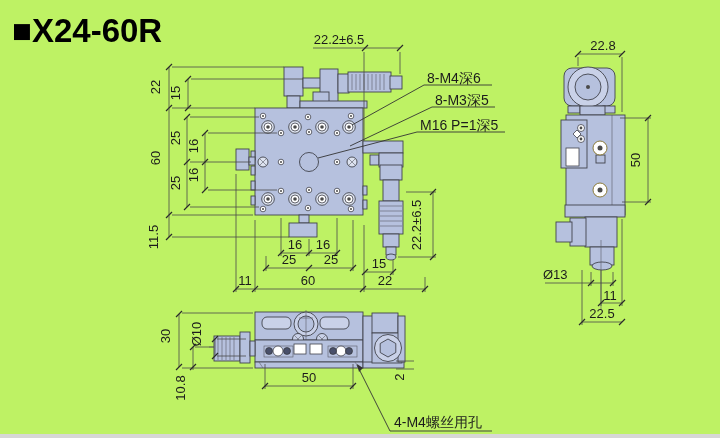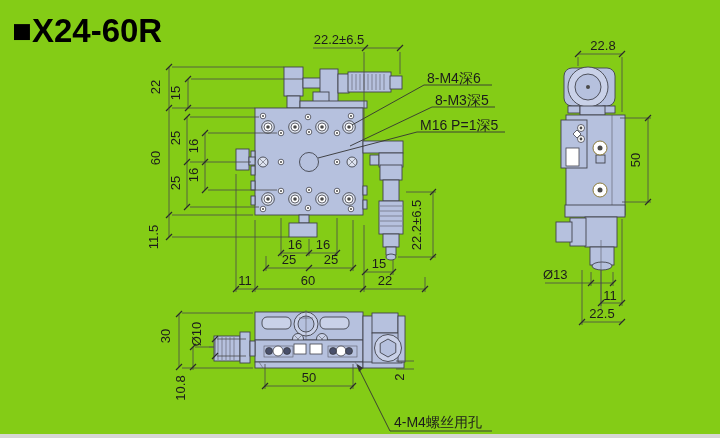--- a/index.html
+++ b/index.html
@@ -1,16 +1,16 @@
 <!DOCTYPE html>
 <html><head>
 <meta charset="utf-8">
 <style>
   html,body{margin:0;padding:0;background:#f2f2f0;}
-  .stage{position:relative;width:720px;height:438px;background:#84cc16;font-family:"Liberation Sans",sans-serif;overflow:hidden;}
+  .stage{position:relative;width:720px;height:438px;background:#bef264;font-family:"Liberation Sans",sans-serif;overflow:hidden;}
   svg text{font-family:"Liberation Sans","DejaVu Sans",sans-serif;}
   .part{fill:#b6c1de;stroke:#41434c;stroke-width:0.9;}
   .part-light{fill:#c9d1e8;stroke:#41434c;stroke-width:0.9;}
   .white{fill:#ffffff;stroke:#41434c;stroke-width:0.8;}
   .hole-outer{fill:#dde3f0;stroke:#41434c;stroke-width:0.9;}
   .hole-dot{fill:#4a4a4a;stroke:none;}
   .thin{stroke:#5a5d66;stroke-width:0.6;fill:none;}
   .dim{stroke:#4a4a4a;stroke-width:0.8;fill:none;}
   .tick{stroke:#2b2b2b;stroke-width:1.2;fill:none;}
   .lead{stroke:#333;stroke-width:0.9;fill:none;}

